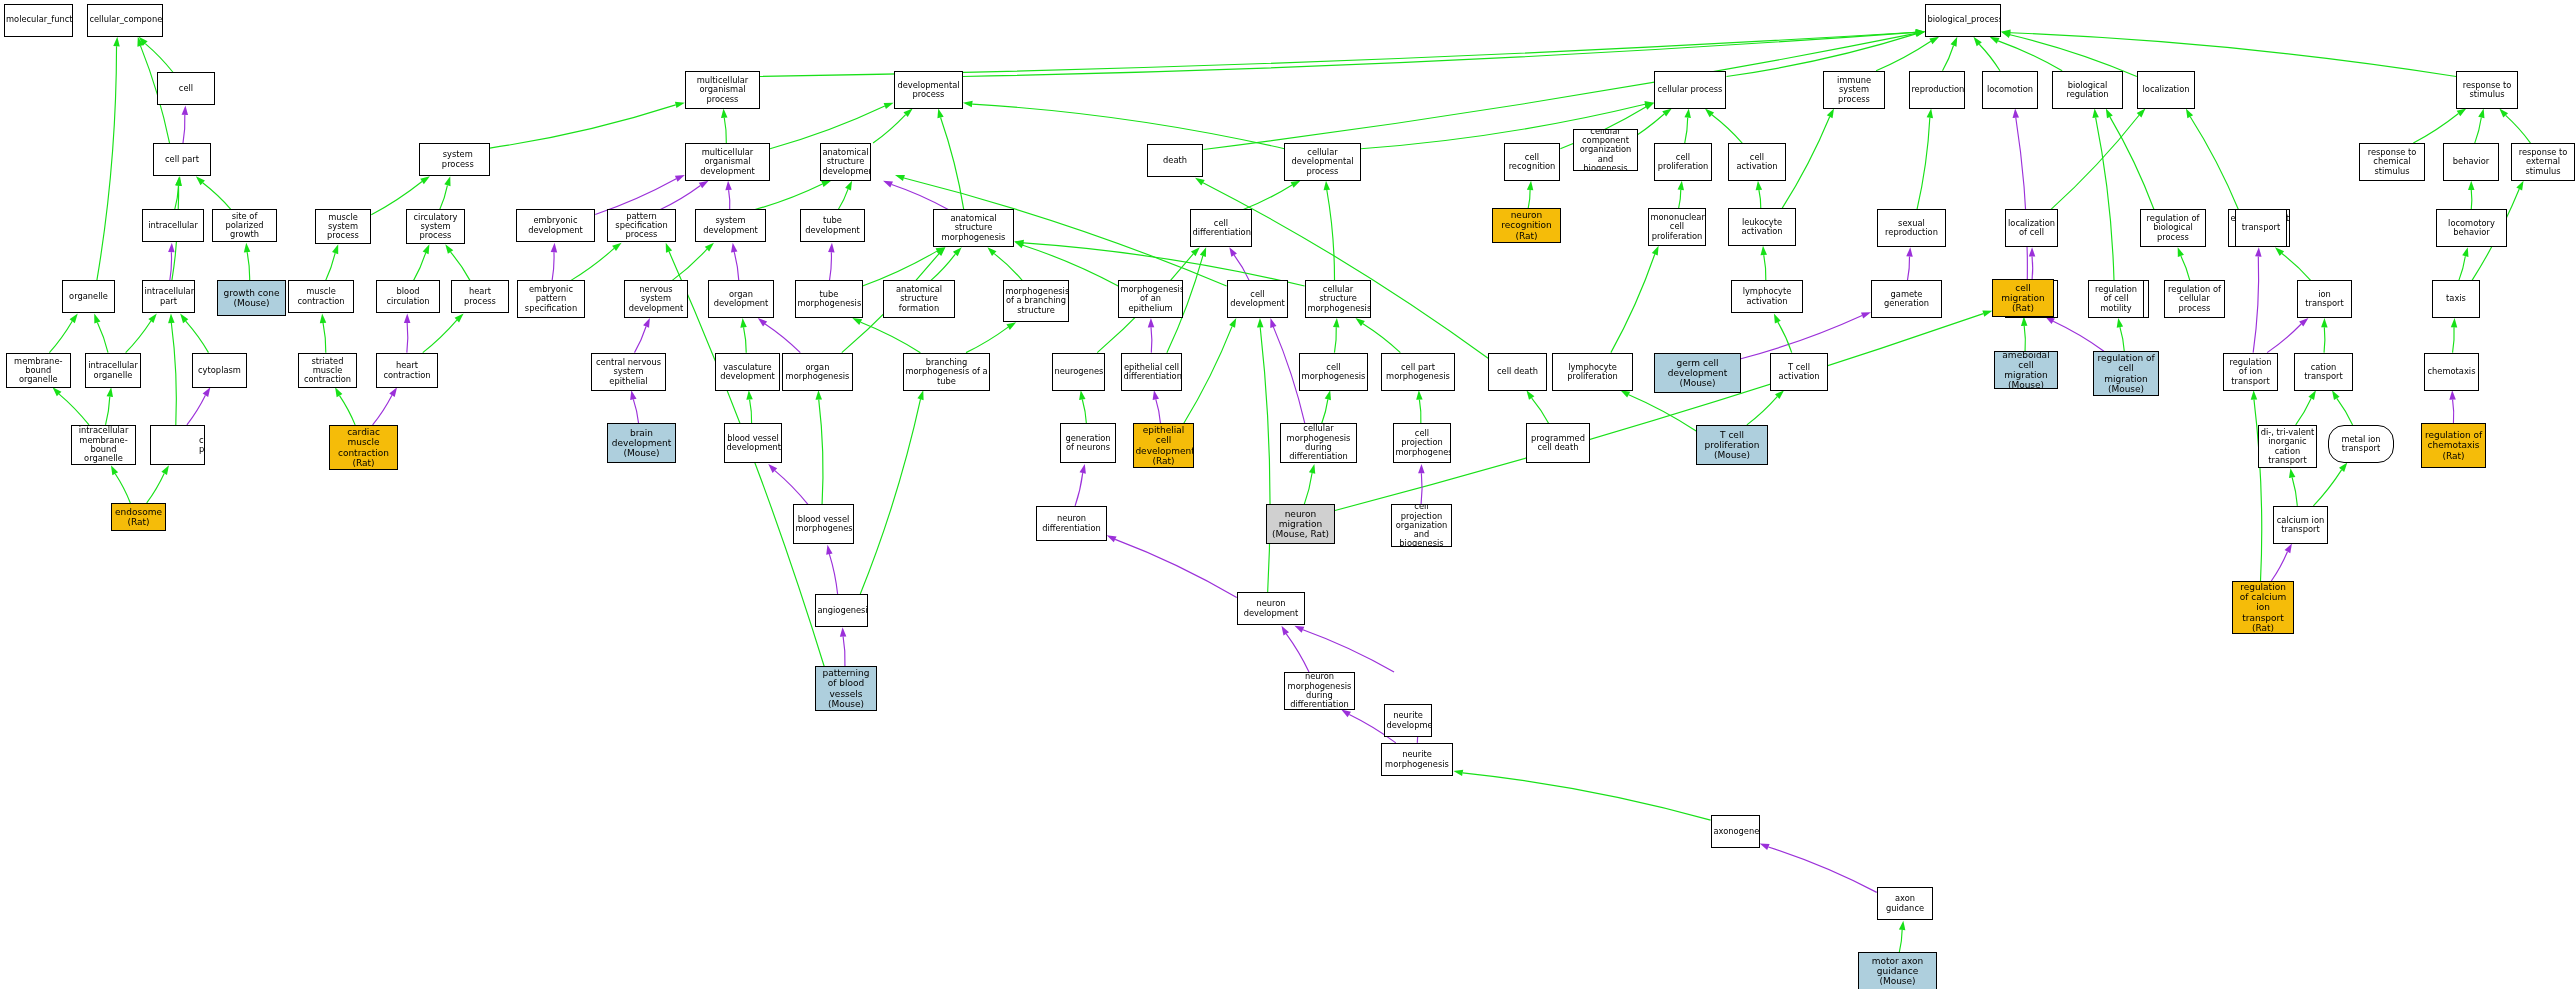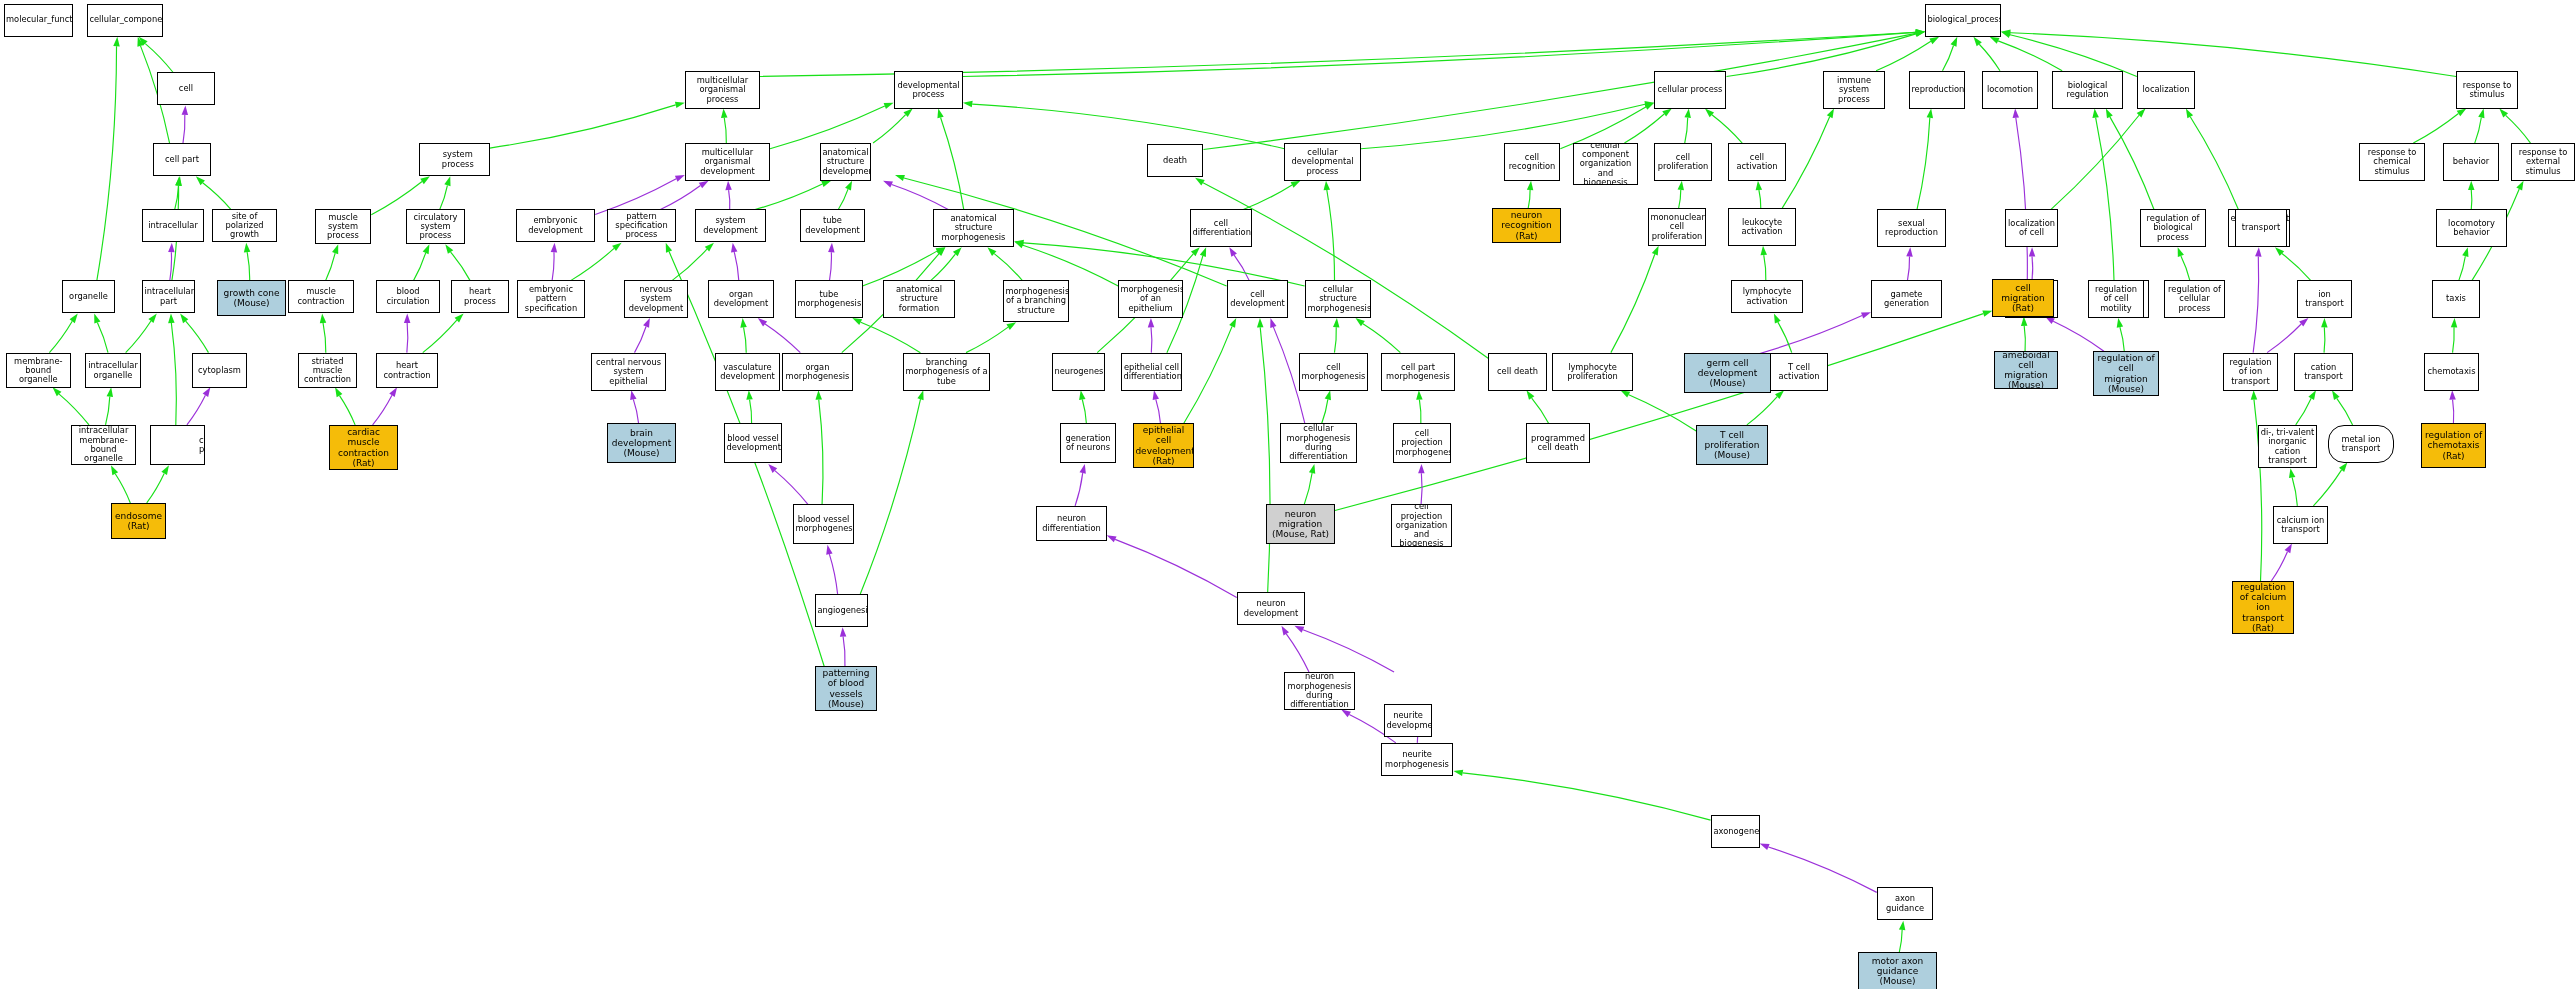--- a/index.html
+++ b/index.html
@@ -371,21 +371,21 @@
       </div>
       <div class="node n-plain sz-s" style="left: 192px; top: 353px; width: 55px; height: 35px;">
         <span>cytoplasm</span>
       </div>
       <div class="node n-plain sz-s" style="left: 71px; top: 425px; width: 65px; height: 40px;">
         <span>intracellular membrane-bound organelle</span>
       </div>
       <div class="node n-plain sz-s" style="left: 150px; top: 425px; width: 55px; height: 40px; padding-left: 48px;">
         <span>cytoplasmic part</span>
       </div>
-      <div class="node n-gold sz-m" style="left: 111px; top: 503px; width: 55px; height: 36px;">
+      <div class="node n-gold sz-m" style="left: 111px; top: 503px; width: 55px; height: 28px;">
         <span>endosome (Rat)</span>
       </div>
       <div class="node n-plain sz-s" style="left: 419px; top: 143px; width: 71px; height: 33px; padding-left: 8px;">
         <span>system process</span>
       </div>
       <div class="node n-plain sz-s" style="left: 315px; top: 209px; width: 56px; height: 35px;">
         <span>muscle system process</span>
       </div>
       <div class="node n-plain sz-s" style="left: 406px; top: 209px; width: 59px; height: 35px;">
         <span>circulatory system process</span>
@@ -560,42 +560,42 @@
       </div>
       <div class="node n-blue sz-m" style="left: 1858px; top: 952px; width: 79px; height: 38px;">
         <span>motor axon guidance (Mouse)</span>
       </div>
       <div class="node n-plain sz-s" style="left: 1654px; top: 71px; width: 72px; height: 38px;">
         <span>cellular process</span>
       </div>
       <div class="node n-plain sz-s" style="left: 1504px; top: 143px; width: 56px; height: 38px;">
         <span>cell recognition</span>
       </div>
-      <div class="node n-plain sz-s" style="left: 1573px; top: 143px; width: 65px; height: 42px;">
+      <div class="node n-plain sz-s" style="left: 1573px; top: 129px; width: 65px; height: 42px;">
         <span>cellular component organization and biogenesis</span>
       </div>
       <div class="node n-plain sz-s" style="left: 1654px; top: 143px; width: 58px; height: 38px;">
         <span>cell proliferation</span>
       </div>
       <div class="node n-plain sz-s" style="left: 1728px; top: 143px; width: 58px; height: 38px;">
         <span>cell activation</span>
       </div>
       <div class="node n-gold sz-m" style="left: 1492px; top: 208px; width: 69px; height: 35px;">
         <span>neuron recognition (Rat)</span>
       </div>
       <div class="node n-plain sz-s" style="left: 1648px; top: 208px; width: 58px; height: 38px;">
         <span>mononuclear cell proliferation</span>
       </div>
       <div class="node n-plain sz-s" style="left: 1728px; top: 208px; width: 68px; height: 38px;">
         <span>leukocyte activation</span>
       </div>
       <div class="node n-plain sz-s" style="left: 1731px; top: 280px; width: 72px; height: 33px;">
         <span>lymphocyte activation</span>
       </div>
-      <div class="node n-blue sz-m" style="left: 1654px; top: 353px; width: 87px; height: 40px; margin-left: 30px;">
+      <div class="node n-blue sz-m" style="left: 1654px; top: 353px; width: 87px; height: 40px;">
         <span>germ cell development (Mouse)</span>
       </div>
       <div class="node n-plain sz-s" style="left: 1770px; top: 353px; width: 58px; height: 38px;">
         <span>T cell activation</span>
       </div>
       <div class="node n-blue sz-m" style="left: 1696px; top: 425px; width: 72px; height: 40px;">
         <span>T cell proliferation (Mouse)</span>
       </div>
       <div class="node n-plain sz-s" style="left: 1823px; top: 71px; width: 62px; height: 38px;">
         <span>immune system process</span>

